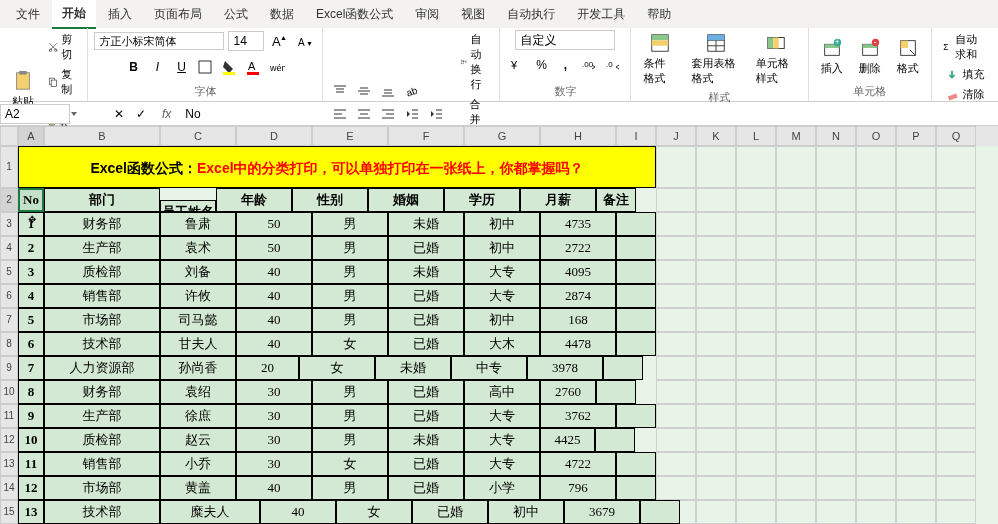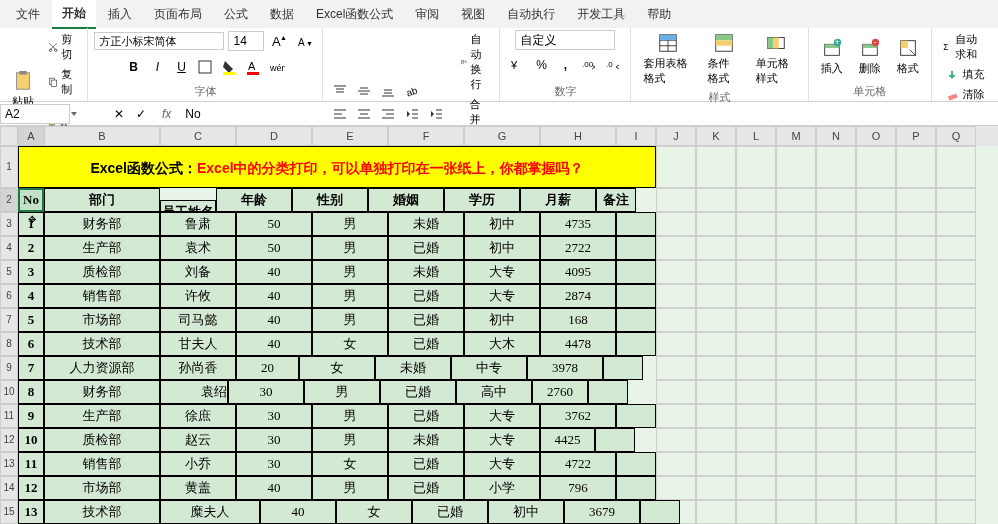--- a/index.html
+++ b/index.html
@@ -290,34 +290,34 @@
       </div>
     </div>
     <div class="group-label">数字</div>
   </div>
 
   <div class="group">
     <div class="group-body">
       <div class="bigbtn">
           <svg viewBox="0 0 24 24">
             <rect x="3" y="3" width="18" height="18" fill="none" stroke="#333"></rect>
+            <rect x="3" y="3" width="18" height="6" fill="#8bc78b"></rect>
+            <rect x="3" y="9" width="18" height="6" fill="#f4d06f"></rect>
+          </svg>
+          <span>条件格式</span>
+        </div>
+      <div class="bigbtn">
+          <svg viewBox="0 0 24 24">
+            <rect x="3" y="3" width="18" height="18" fill="none" stroke="#333"></rect>
             <line x1="3" y1="9" x2="21" y2="9" stroke="#333"></line>
             <line x1="3" y1="15" x2="21" y2="15" stroke="#333"></line>
             <line x1="12" y1="3" x2="12" y2="21" stroke="#333"></line>
             <rect x="3" y="3" width="18" height="6" fill="#6bb0e0"></rect>
           </svg>
           <span>套用表格格式</span>
-        </div>
-      <div class="bigbtn">
-          <svg viewBox="0 0 24 24">
-            <rect x="3" y="3" width="18" height="18" fill="none" stroke="#333"></rect>
-            <rect x="3" y="3" width="18" height="6" fill="#8bc78b"></rect>
-            <rect x="3" y="9" width="18" height="6" fill="#f4d06f"></rect>
-          </svg>
-          <span>条件格式</span>
         </div>
       <div class="bigbtn">
           <svg viewBox="0 0 24 24">
             <rect x="3" y="6" width="18" height="12" fill="none" stroke="#333"></rect>
             <rect x="3" y="6" width="6" height="12" fill="#8bc78b"></rect>
             <rect x="9" y="6" width="6" height="12" fill="#f4d06f"></rect>
           </svg>
           <span>单元格样式</span>
         </div>
     </div>
@@ -636,21 +636,21 @@
         <div class="cell" style="width: 63px;">20</div>
         <div class="cell" style="width: 76px;">女</div>
         <div class="cell" style="width: 76px;">未婚</div>
         <div class="cell" style="width: 76px;">中专</div>
         <div class="cell" style="width: 76px;">3978</div>
         <div class="cell" style="width: 40px;"></div>
       </div>
       <div class="datarow" style="top: 234px;">
         <div class="cell no" style="width: 26px;">8</div>
         <div class="cell" style="width: 116px;">财务部</div>
-        <div class="cell" style="width: 68px; text-align: right;">袁绍</div>
+        <div class="cell" style="width: 76px;">袁绍</div>
         <div class="cell" style="width: 76px;">30</div>
         <div class="cell" style="width: 76px;">男</div>
         <div class="cell" style="width: 76px;">已婚</div>
         <div class="cell" style="width: 76px;">高中</div>
         <div class="cell" style="width: 56px;">2760</div>
         <div class="cell" style="width: 40px;"></div>
       </div>
       <div class="datarow" style="top: 258px;">
         <div class="cell no" style="width: 26px;">9</div>
         <div class="cell" style="width: 116px;">生产部</div>

